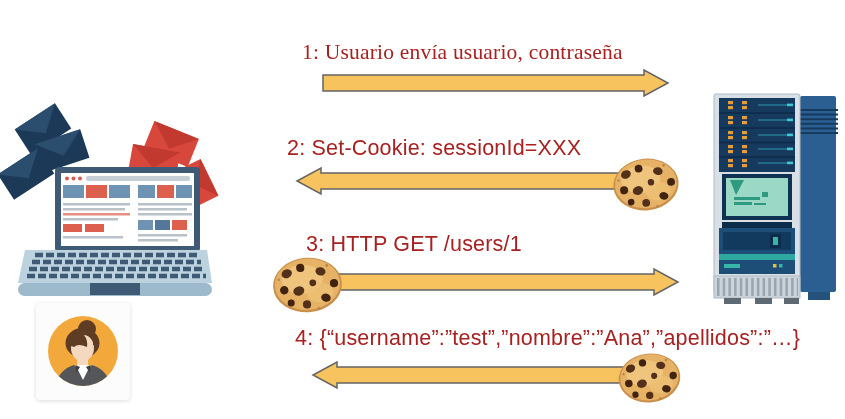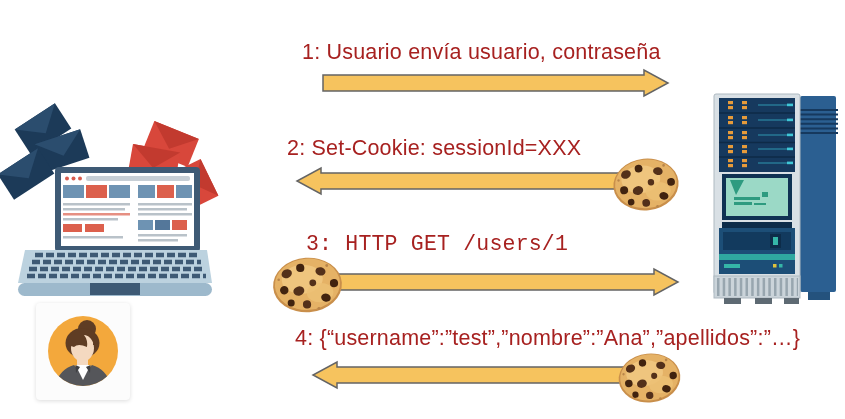--- a/index.html
+++ b/index.html
@@ -4,23 +4,23 @@
 <style>
   html,body{margin:0;padding:0;background:#fff;}
   .canvas{position:relative;width:845px;height:419px;background:#fff;overflow:hidden;
           font-family:"Liberation Sans",sans-serif;}
   .abs{position:absolute;}
   svg{display:block;overflow:visible;}
   .msg-label{position:absolute;color:#a72120;font-size:21.5px;line-height:25px;
              white-space:nowrap;letter-spacing:.2px;}
   .arrow polygon{stroke:#646464;stroke-width:1.5;stroke-linejoin:miter;}
   
-  .m1-label{left:302px;top:40px;}
+  .m1-label{left:302px;top:40px;font-family:Liberation Serif, serif;}
   .m2-label{left:287px;top:136px;text-align:center;}
-  .m3-label{left:306px;top:232px;font-family:Liberation Mono, monospace;}
+  .m3-label{left:306px;top:232px;}
   .m4-label{left:295px;top:326px;}
   .a1{left:323px;top:66px;}
   .a2{left:297px;top:164px;}
   .a3{left:338px;top:265px;}
   .a4{left:313px;top:358px;}
   .cookie2{left:604px;top:157px;}
   .cookie3{left:269px;top:256px;}
   .cookie4{left:617px;top:352px;}
   .laptop{left:5px;top:103px;}
   .server{left:710px;top:88px;}

